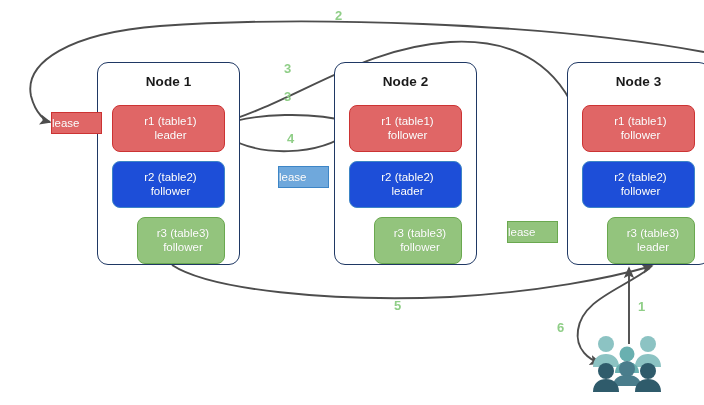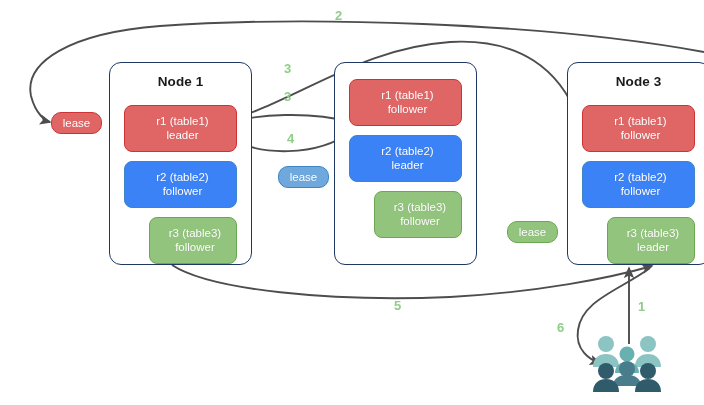--- a/index.html
+++ b/index.html
@@ -54,33 +54,33 @@
     margin-top: 9px;
     text-shadow: 0 0 1px rgba(0,0,0,0.12);
   }
   .replica .rname { display: block; }
   .replica .rrole { display: block; }
   .rep-red {
     background: #e06666;
     border: 1.6px solid #cc3333;
   }
   .rep-blue {
-    background: #3b82f6;
+    background: #1d4ed8;
     border: 1.6px solid #3d85c6;
   }
   .rep-green {
     background: #93c47d;
     border: 1.6px solid #6aa84f;
     margin-left: 25px;
   }
   .lease {
     position: absolute;
     box-sizing: border-box;
-    border-radius: 10px;
-    text-align: center;
+    border-radius: 0;
+    text-align: left;
     color: #ffffff;
     font-size: 11.5px;
     line-height: 20px;
     height: 22px;
     z-index: 4;
     text-shadow: 0 0 1px rgba(0,0,0,0.12);
   }
   .lease-red {
     background: #e06666;
     border: 1.6px solid #cc3333;
@@ -126,39 +126,40 @@
 
     <path d="M 352 131 C 318 157, 258 157, 226 136" fill="none" stroke="#4d4d4d" stroke-width="1.9" marker-end="url(#arrow)"></path>
 
     <path d="M 172 265 C 210 290, 330 302, 450 297 C 540 292, 610 278, 652 266" fill="none" stroke="#4d4d4d" stroke-width="1.9" marker-end="url(#arrow)"></path>
 
     <path d="M 629 344 L 629 268" fill="none" stroke="#4d4d4d" stroke-width="1.9" marker-end="url(#arrow)"></path>
 
     <path d="M 650 268 C 620 290, 582 300, 578 330 C 575 350, 590 360, 600 363" fill="none" stroke="#4d4d4d" stroke-width="1.9" marker-end="url(#arrow)"></path>
   </svg>
 
-  <div class="node" style="left:109px; top:62px; width:143px; height:203px;border-radius:12px;">
+  <div class="node" style="left:97px; top:62px; width:143px; height:203px;">
     <div class="node-title">Node 1</div>
     <div class="replicas">
       <div class="replica rep-red">
         <span class="rname">r1 (table1)</span>
         <span class="rrole">leader</span>
       </div>
       <div class="replica rep-blue">
         <span class="rname">r2 (table2)</span>
         <span class="rrole">follower</span>
       </div>
       <div class="replica rep-green">
         <span class="rname">r3 (table3)</span>
         <span class="rrole">follower</span>
       </div>
     </div>
   </div>
 
   <div class="node" style="left:334px; top:62px; width:143px; height:203px;">
+    <div class="node-title">Node 2</div>
     <div class="replicas">
       <div class="replica rep-red">
         <span class="rname">r1 (table1)</span>
         <span class="rrole">follower</span>
       </div>
       <div class="replica rep-blue">
         <span class="rname">r2 (table2)</span>
         <span class="rrole">leader</span>
       </div>
       <div class="replica rep-green">

